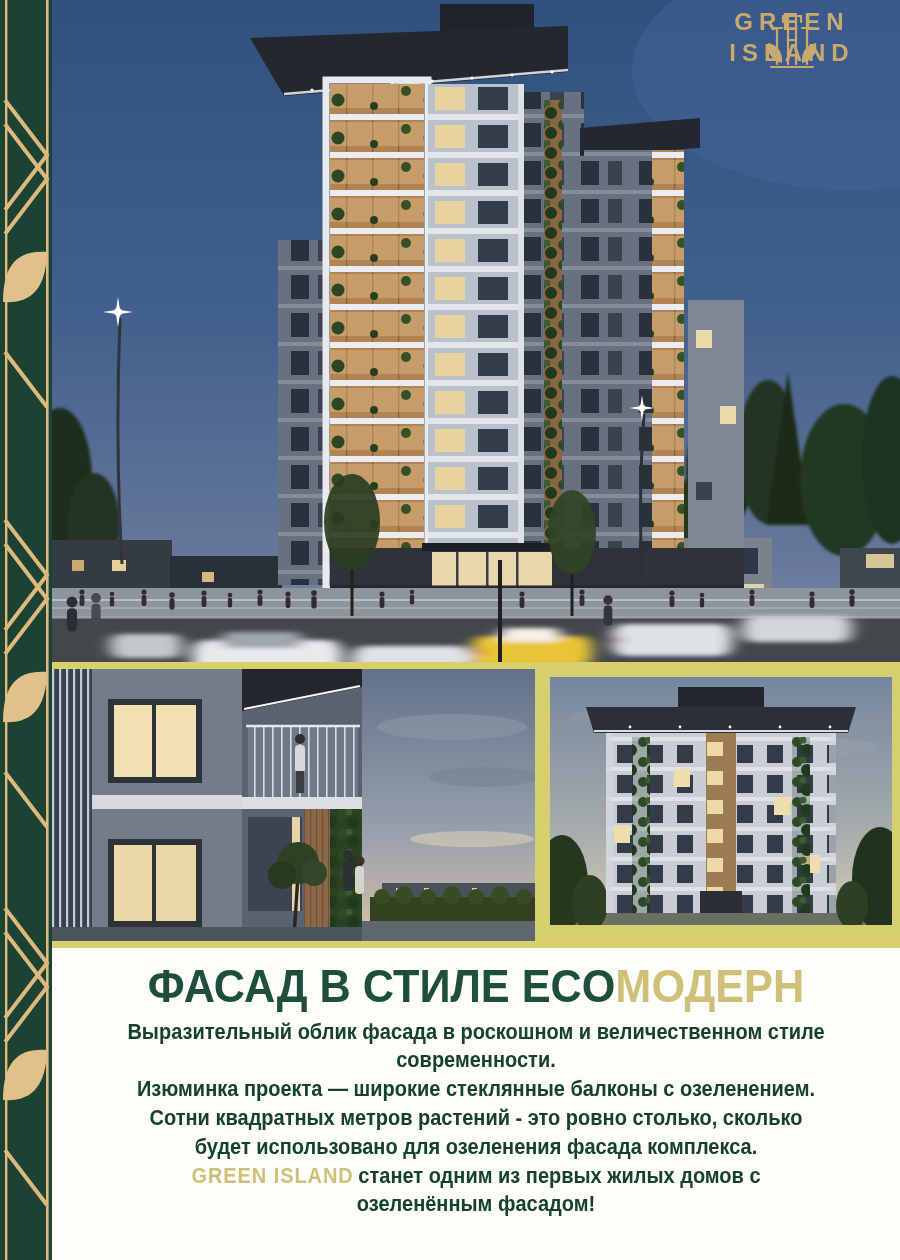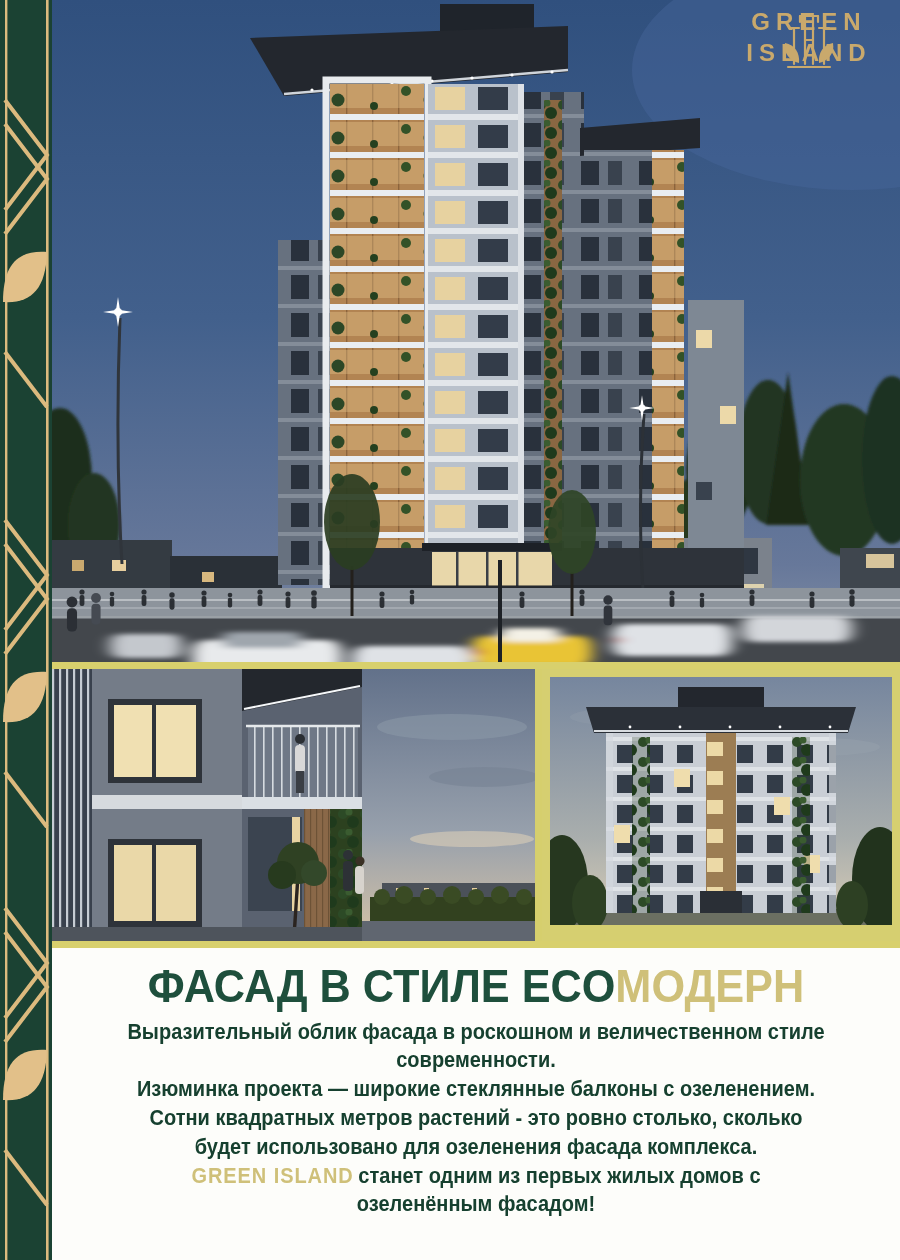--- a/index.html
+++ b/index.html
@@ -11,21 +11,21 @@
   }
   
   .sidebar { width:52px; height:1260px; flex:0 0 52px; background:#1b4233; }
   .sidebar svg { display:block; }
   
   .content { width:848px; flex:1; display:flex; flex-direction:column; }
   figure { margin:0; }
   .hero { position:relative; height:706px; overflow:hidden; background:#30507e; }
   .hero svg { position:absolute; inset:0; display:block; }
   .logo {
-    position:absolute; top:6px; right:7px; width:168px; text-align:center;
+    position:absolute; top:6px; right:24px; width:168px; text-align:center;
     color:#c9a96c;
   }
   .logo .logo-icon { display:block; margin:0 auto 4px auto; }
   .brand-line {
     font-size:24px; font-weight:bold; letter-spacing:6px; line-height:31px;
     color:#c9a96c; white-space:nowrap;
   }
   .divider-h { height:7px; background:#d8d06d; }
   .gallery { display:flex; height:272px; }
   .gallery-left { width:483px; flex:0 0 483px; overflow:hidden; background:#6b7b93; }

